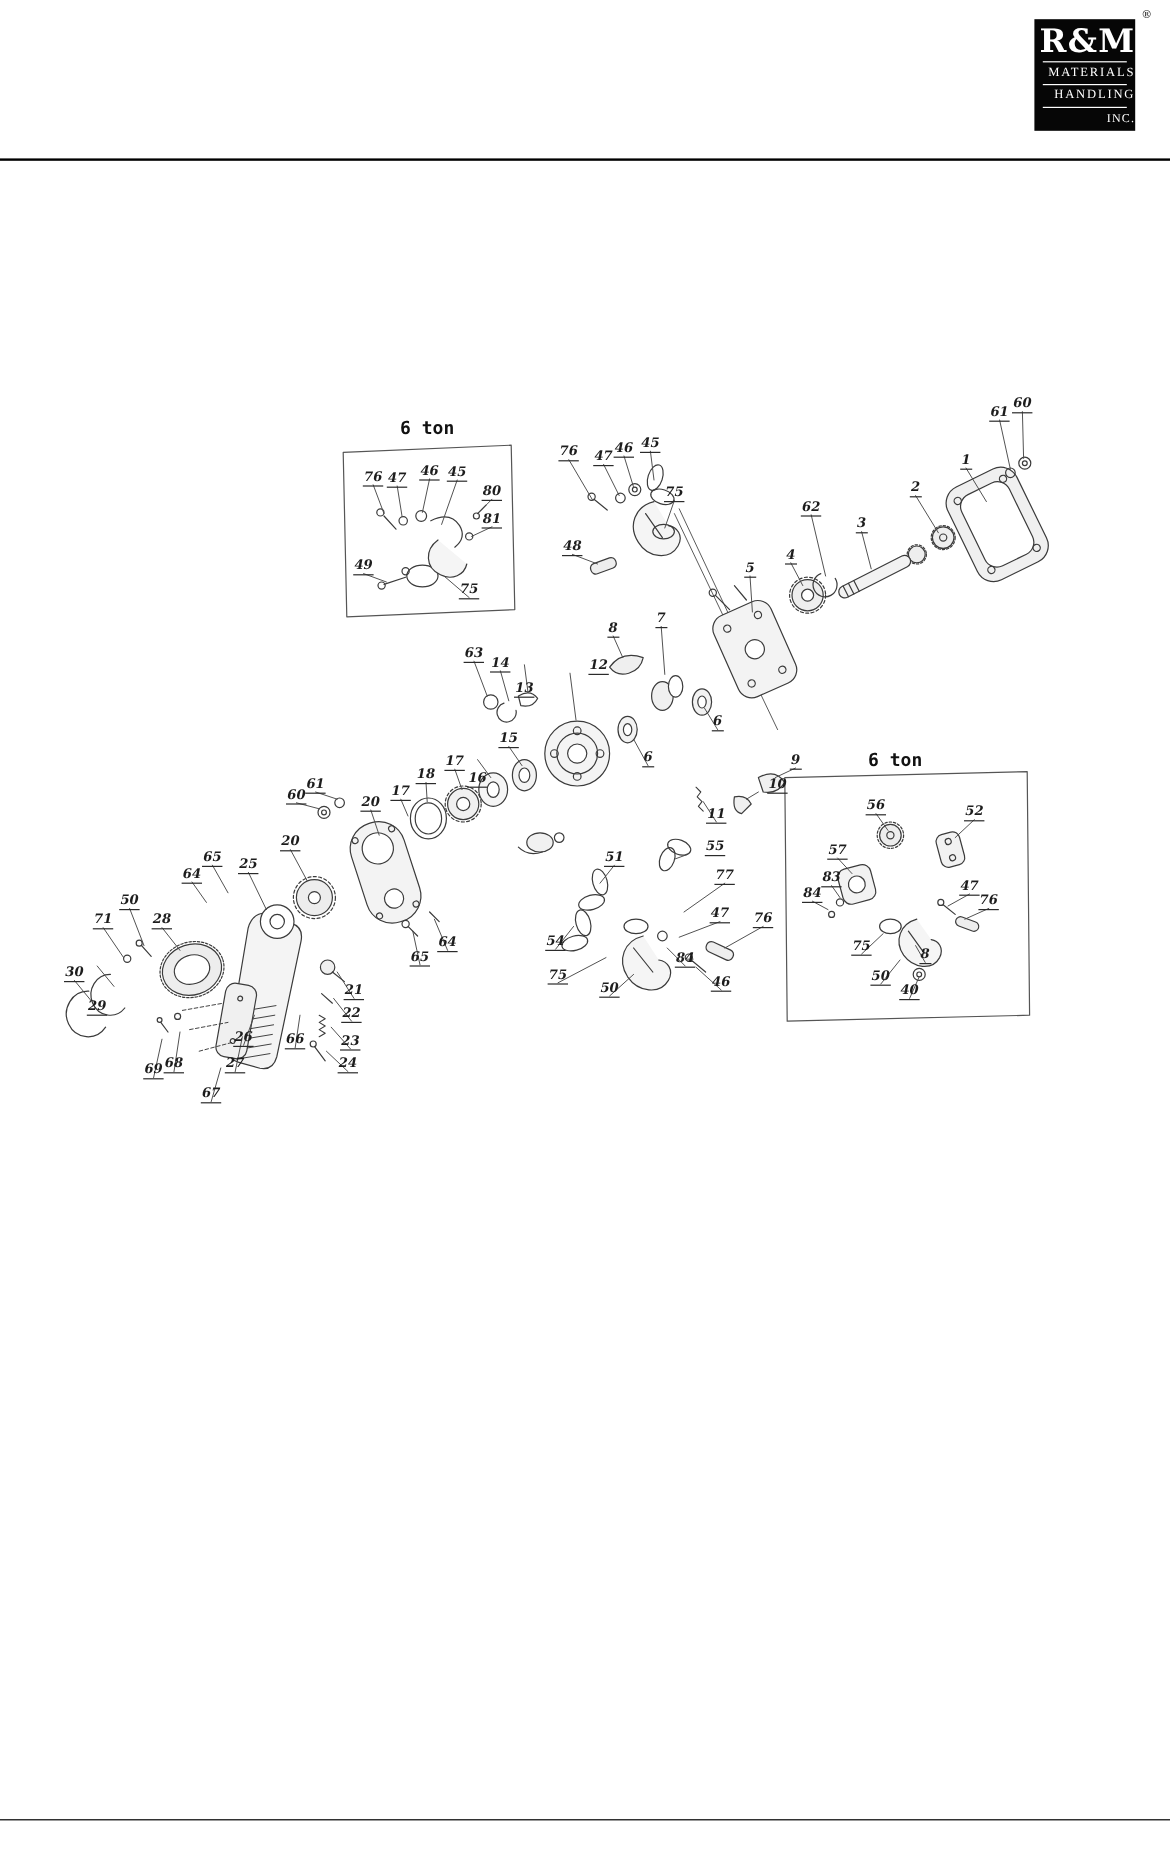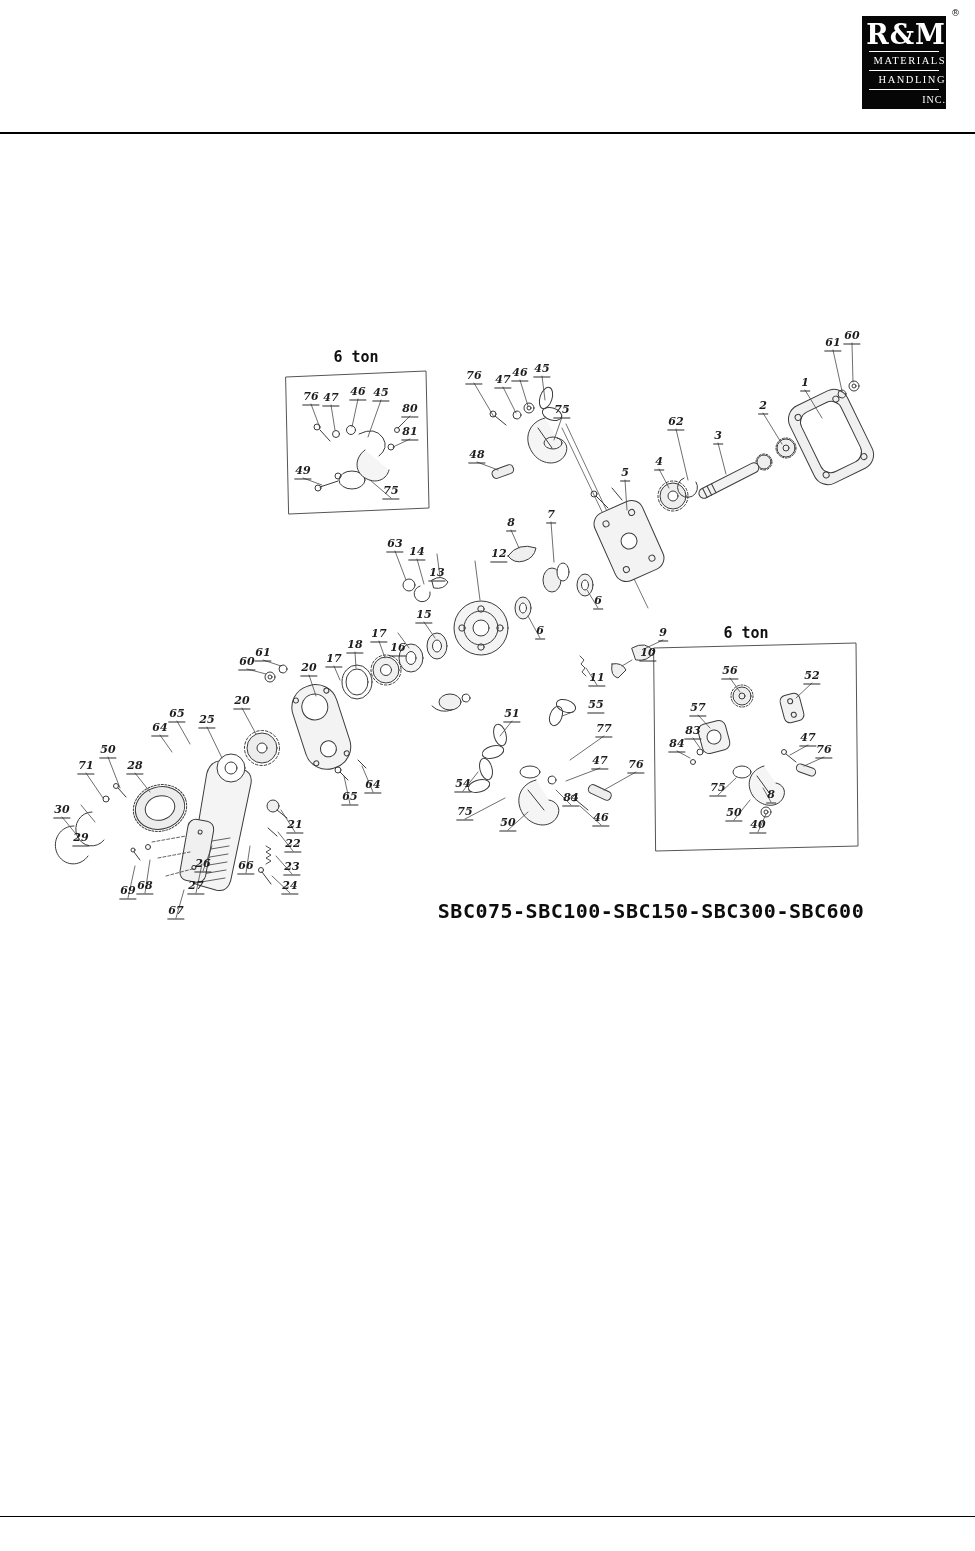--- a/index.html
+++ b/index.html
@@ -451,17 +451,16 @@
         <span class="callout" style="left: 824px; top: 752px;">76</span>
         <span class="callout" style="left: 718px; top: 790px;">75</span>
         <span class="callout" style="left: 734px; top: 815px;">50</span>
         <span class="callout" style="left: 771px; top: 797px;">8</span>
         <span class="callout" style="left: 758px; top: 827px;">40</span>
       </div>
 
     <span class="inset-label" style="left:356px;top:357px">6 ton</span>
     <span class="inset-label" style="left:746px;top:633px">6 ton</span>
 
-    <div class="caption">SBC075-SBC100-SBC150-SBC300-SBC600</div>
   </div>
 
   <div class="rule-bottom"></div>
 </div>
 
 </body></html>

